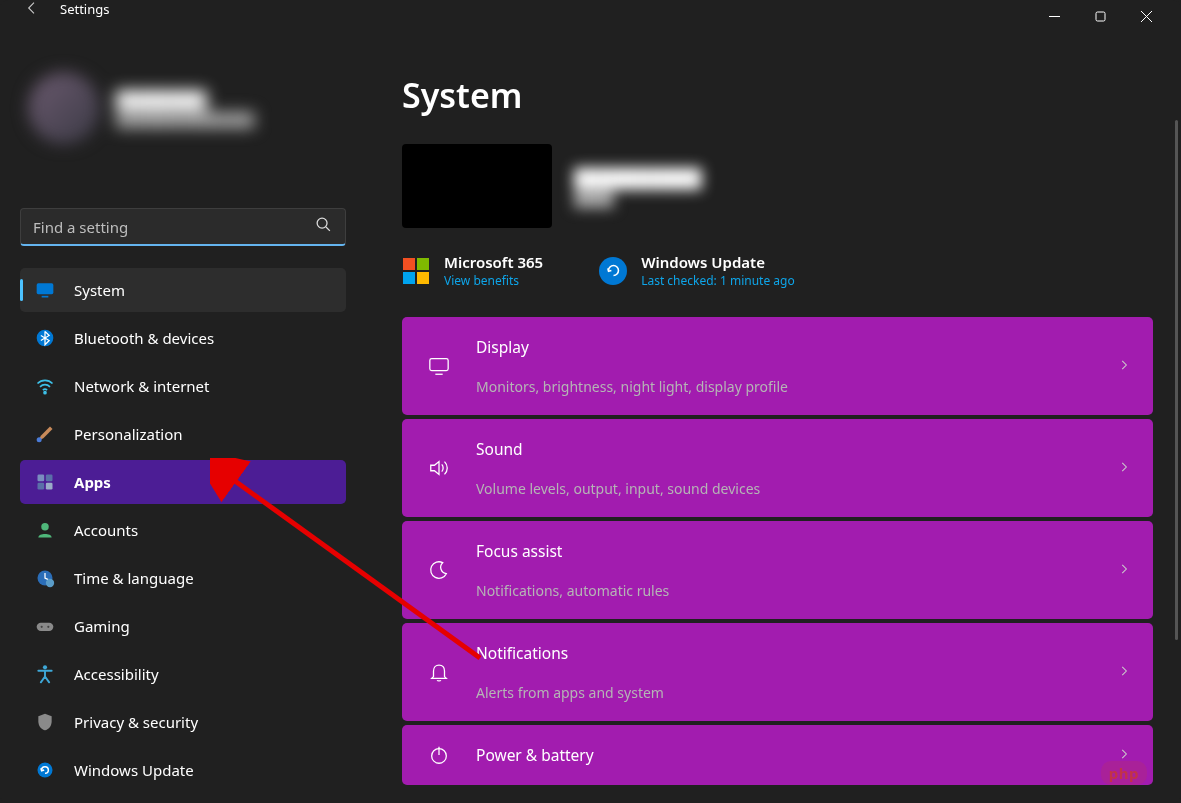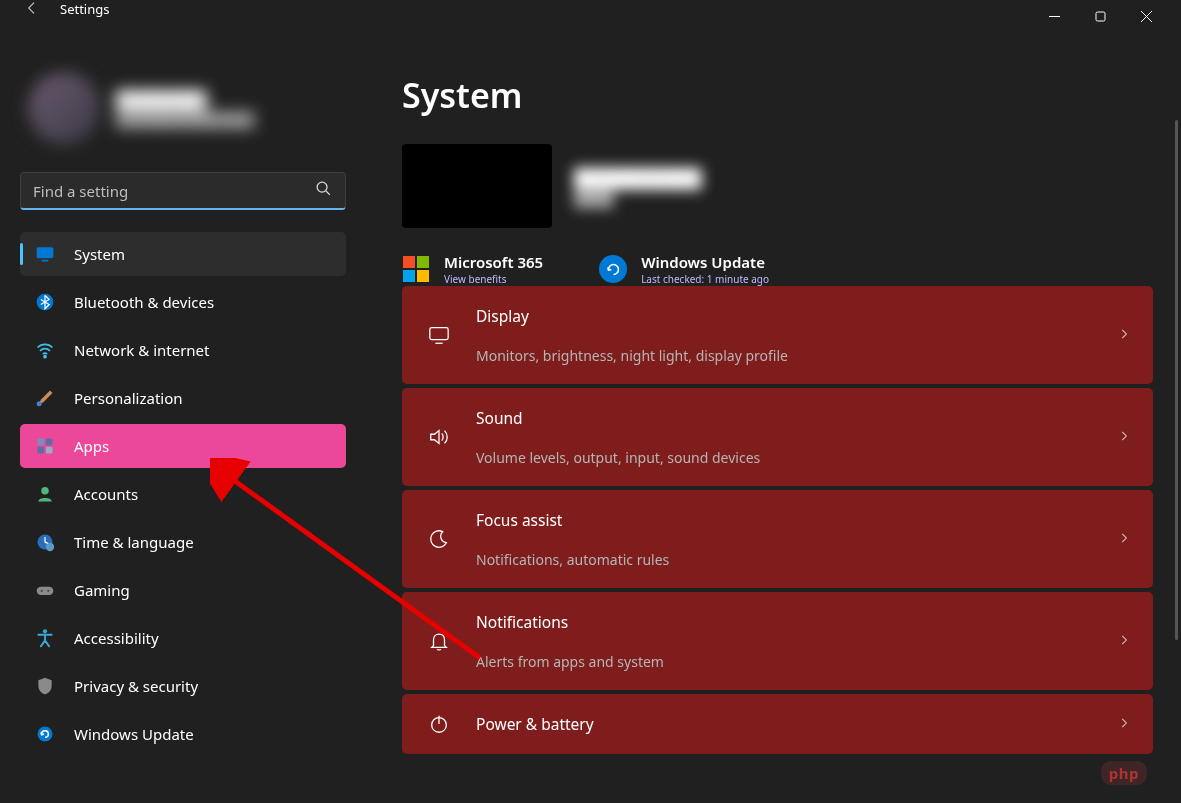--- a/index.html
+++ b/index.html
@@ -19,57 +19,57 @@
 
 .body { display:flex; height:calc(100% - 48px); }
 
 
 .sidebar { width:360px; padding:0 14px 0 20px; display:flex; flex-direction:column; }
 .profile { display:flex; align-items:center; gap:16px; padding:24px 8px 28px 8px; filter:blur(8px); }
 .avatar { width:72px; height:72px; border-radius:50%; background:linear-gradient(135deg,#6b5a6f,#3b3a45); }
 .profile-text .name { font-size:16px; font-weight:600; }
 .profile-text .email { font-size:13px; color:#aaa; }
 
-.search-wrap { position:relative; margin-bottom:22px; }
+.search-wrap { position:relative; margin-bottom:22px;margin-top:36px; }
 .search { width:100%; height:38px; background:#2b2b2b; border:1px solid #3e3e3e; border-bottom:2px solid #64b4ef; border-radius:4px; color:#fff; padding:0 42px 0 12px; font-size:15px; outline:none; }
 .search::placeholder { color:#bdbdbd; }
 .search-icon { position:absolute; right:14px; top:50%; transform:translateY(-50%); color:#ddd; }
 .search-icon svg { width:17px; height:17px; }
 
 .nav { display:flex; flex-direction:column; gap:4px; }
 .nav-item { display:flex; align-items:center; gap:18px; height:44px; padding:0 14px; border-radius:5px; cursor:pointer; font-size:15px; color:#fff; position:relative; }
 .nav-item .ic { width:22px; height:22px; display:flex; align-items:center; justify-content:center; }
 .nav-item .ic svg { width:20px; height:20px; }
 .nav-item.selected { background:#2d2d2d; }
 .nav-item.selected::before { content:""; position:absolute; left:0; top:11px; bottom:11px; width:3px; background:#4cc2ff; border-radius:2px; }
-.nav-item.hover { background:#ec4899; }
+.nav-item.hover { background:#4c1d95;font-weight:bold; }
 
 
 .main { flex:1; padding:24px 28px 0 42px; overflow:hidden; position:relative; }
 .main h1 { font-size:34px; font-weight:600; margin-bottom:26px; }
 
 .device-row { display:flex; align-items:center; gap:22px; margin-bottom:24px; }
 .device-thumb { width:150px; height:84px; background:#000; border-radius:4px; }
 .device-text { filter:blur(7px); }
 .device-text .name { font-size:18px; font-weight:600; }
 .device-text .model { font-size:14px; color:#aaa; }
 
-.promo-row { display:flex; gap:56px; }
+.promo-row { display:flex; gap:56px; margin-bottom:28px; }
 .promo { display:flex; align-items:center; gap:14px; }
 .promo .ic { width:28px; height:28px; display:flex; align-items:center; justify-content:center; }
 .promo .t1 { font-size:15px; font-weight:600; }
-.promo .t2 { font-size:10px; color:#c4b5fd; }
+.promo .t2 { font-size:12px; color:#0ea5e9; }
 
 .ms365 { display:grid; grid-template-columns:1fr 1fr; grid-template-rows:1fr 1fr; width:26px; height:26px; gap:2px; }
 .ms365 div:nth-child(1){background:#f25022;} .ms365 div:nth-child(2){background:#7fba00;} .ms365 div:nth-child(3){background:#00a4ef;} .ms365 div:nth-child(4){background:#ffb900;}
 .wu-ic { width:28px; height:28px; border-radius:50%; background:#0078d4; display:flex; align-items:center; justify-content:center; color:#fff; }
 .wu-ic svg{width:17px;height:17px;}
 
 .cards { display:flex; flex-direction:column; gap:4px; }
-.card { display:flex; align-items:center; background:#7f1d1d; border-radius:5px; padding:19px 22px; cursor:pointer; }
+.card { display:flex; align-items:center; background:#a21caf; border-radius:5px; padding:19px 22px; cursor:pointer; }
 .card .ic { width:30px; display:flex; align-items:center; justify-content:center; color:#fff; margin-right:22px; }
 .card .ic svg { width:22px; height:22px; stroke:#fff; fill:none; stroke-width:1.4; }
 .card .txt { flex:1; }
 .card .t1 { font-size:15.5px; font-weight:400; }
 .card .t2 { font-size:14px; color:#b5b5b5; margin-top:19px; }
 .card .chev { color:#ccc; }
 .card .chev svg { width:14px; height:14px; }
 
 .scrollbar { position:absolute; right:3px; top:72px; width:3px; height:520px; background:#555; border-radius:2px; }
 

